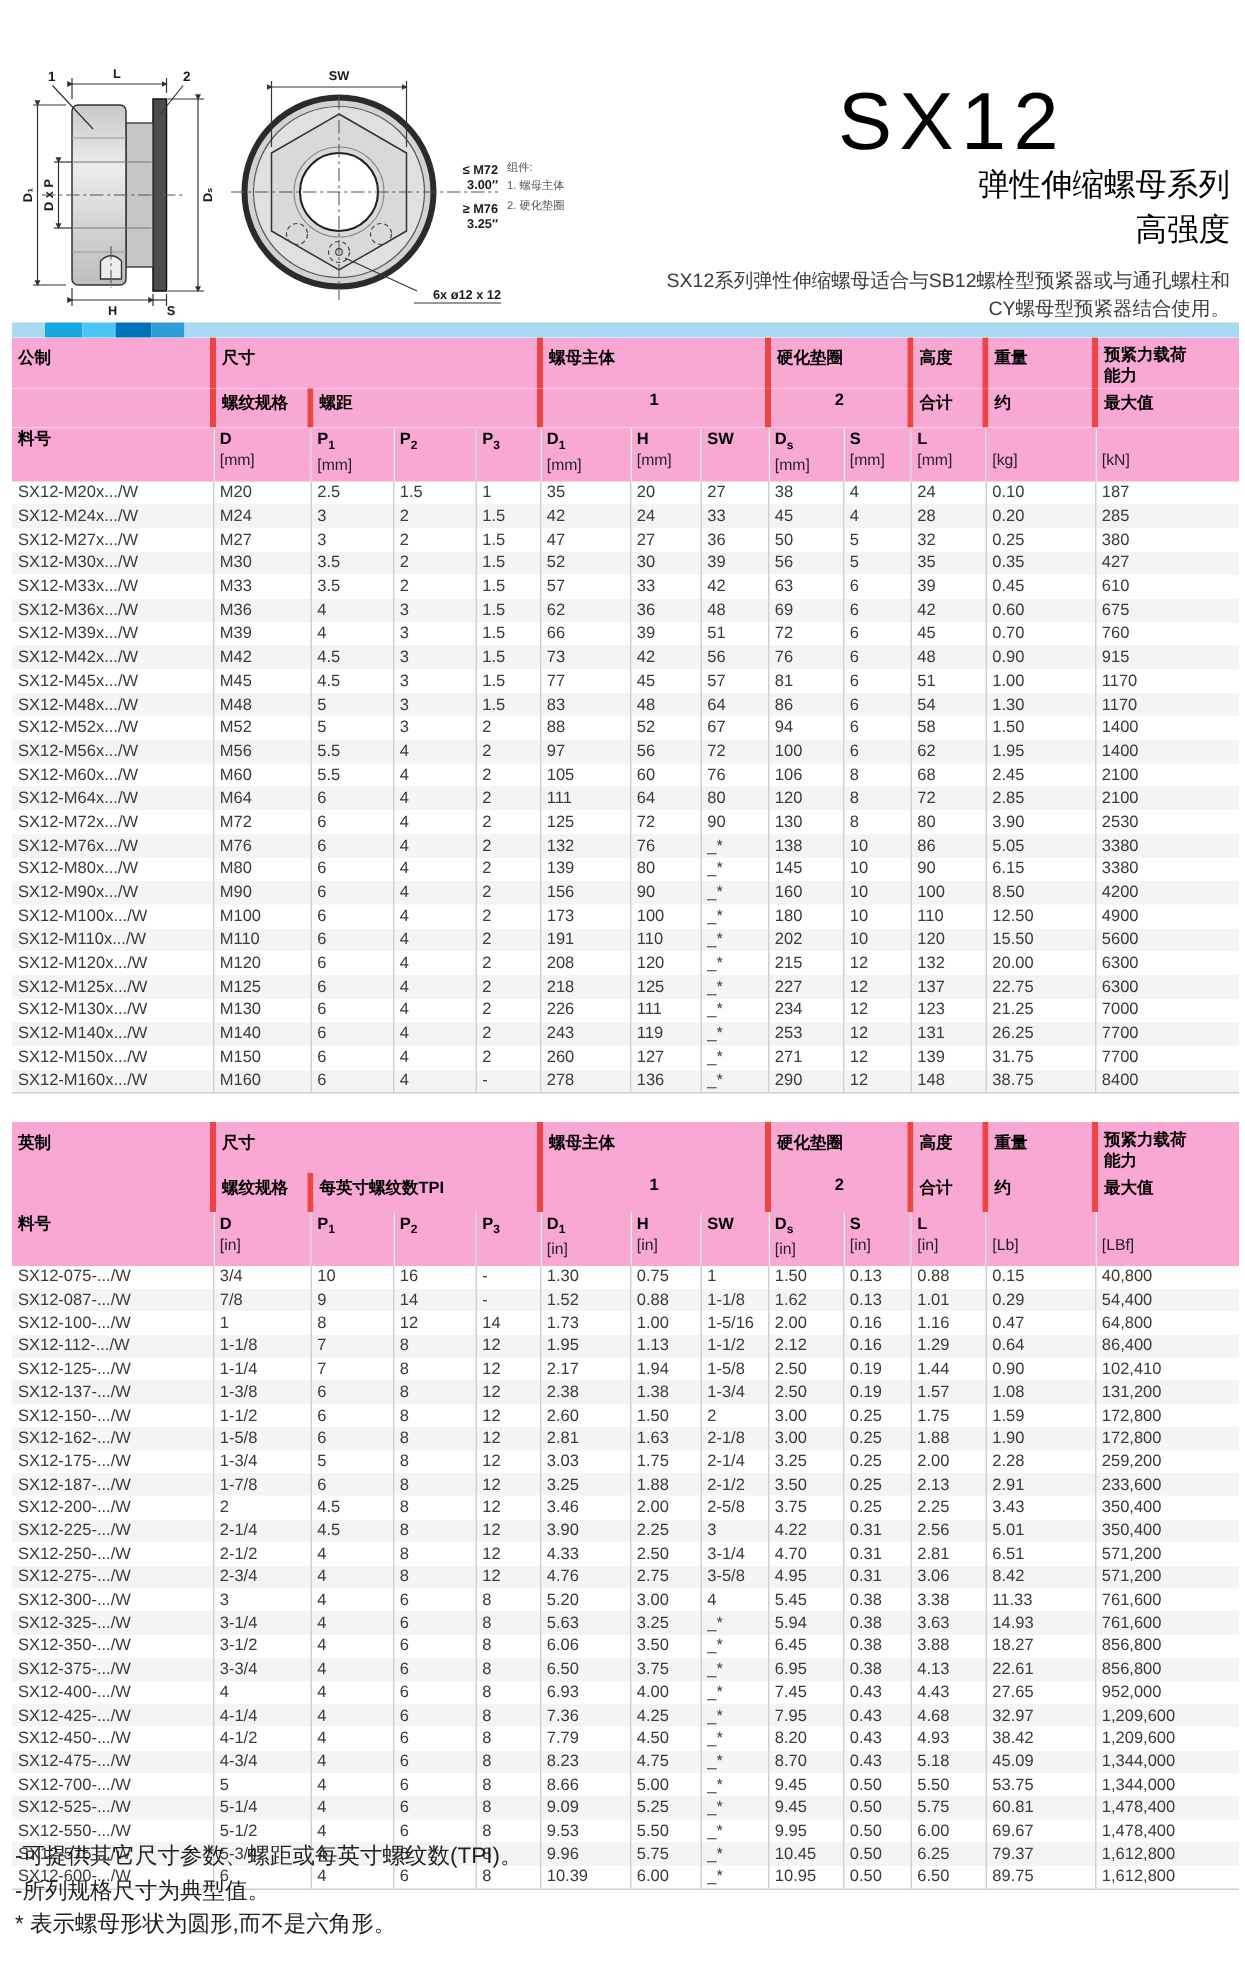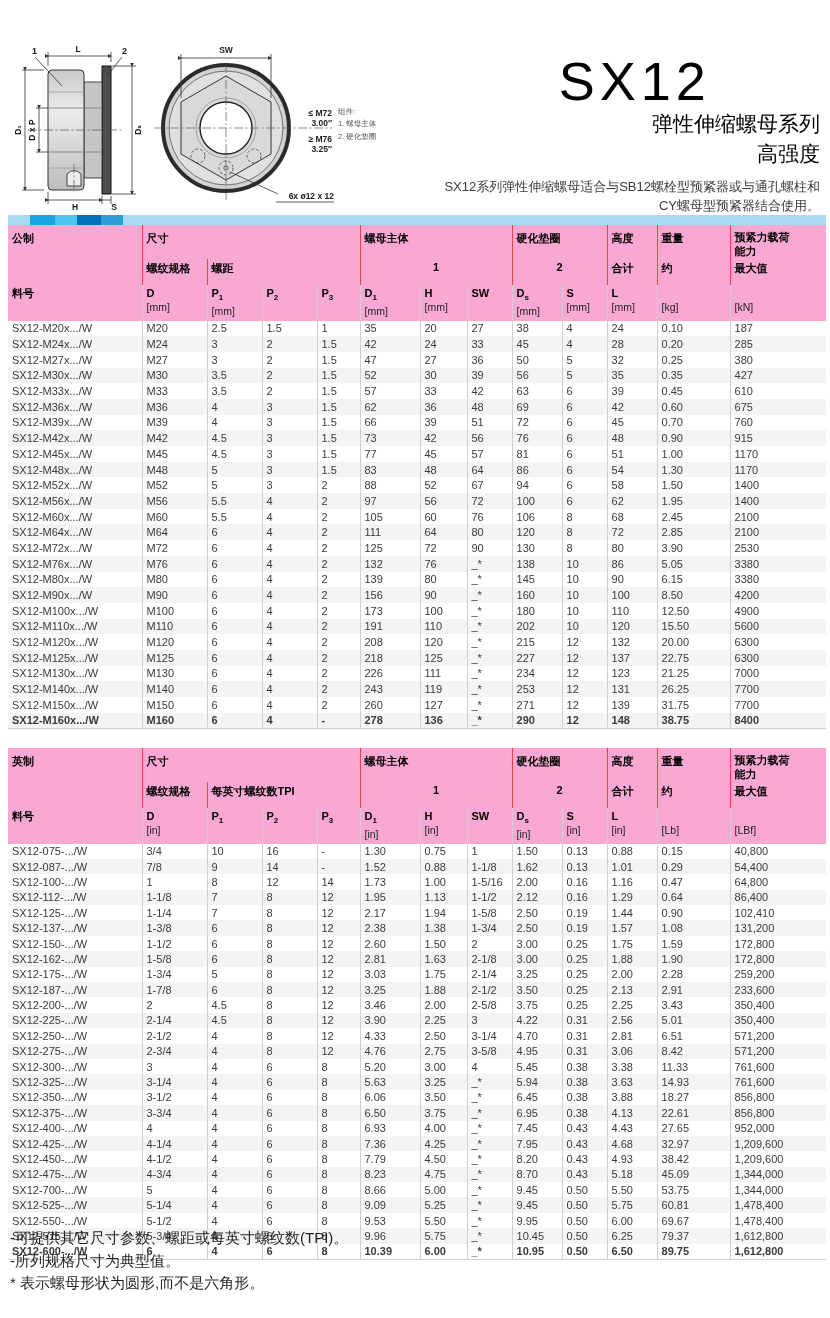--- a/index.html
+++ b/index.html
@@ -33,29 +33,29 @@
   table { border-collapse:collapse; table-layout:fixed; width:818px; }
   th, td { text-align:left; padding:0 4px; overflow:hidden; white-space:nowrap; font-weight:normal; }
   thead { background:#f9a8d4; }
   thead th { vertical-align:top; font-size:11px; }
   tr.h-a th { height:30px; padding-top:6px; font-weight:bold; }
   tr.h-b th { height:26px; padding-top:2px; font-weight:bold; }
   tr.h-c th { height:36px; padding-top:2px; }
   tr.h-c th .main { font-weight:bold; font-size:11px; line-height:13px; }
   tr.h-c th .main sub { font-size:8px; }
   tr.h-c th .unit { font-weight:normal; font-size:10.5px; line-height:13px; color:#222; margin-top:1px; }
-  .gb { border-left:1px solid #ef4444; }
+  .gb { border-left:4px solid #ef4444; }
   tr.h-c th + th { border-left:1px solid #cfcfcf; }
   .ac { text-align:center; }
   .preload-wrap { display:inline-block; max-width:62px; white-space:normal; line-height:1.25; }
 
   tbody td { font-size:11px; color:#3a3a3a; }
   tbody td + td { border-left:1px solid #cfcfcf; }
   tbody tr:nth-child(even) { background:#f4f4f4; }
-  tbody tr:last-child td { border-bottom:1px solid #cfcfcf;font-weight:bold; }
+  tbody tr:last-child td { border-bottom:1px solid #cfcfcf; }
   .t-metric tbody td { height:15.7px; }
   .t-imperial tbody td { height:15.4px; }
 
   
   #footnotes { position:absolute; top:1227px; left:10px; font-size:15px; color:#1f1f1f; line-height:1.5; }
 </style>
 </head>
 <body>
 
 <div class="page">

